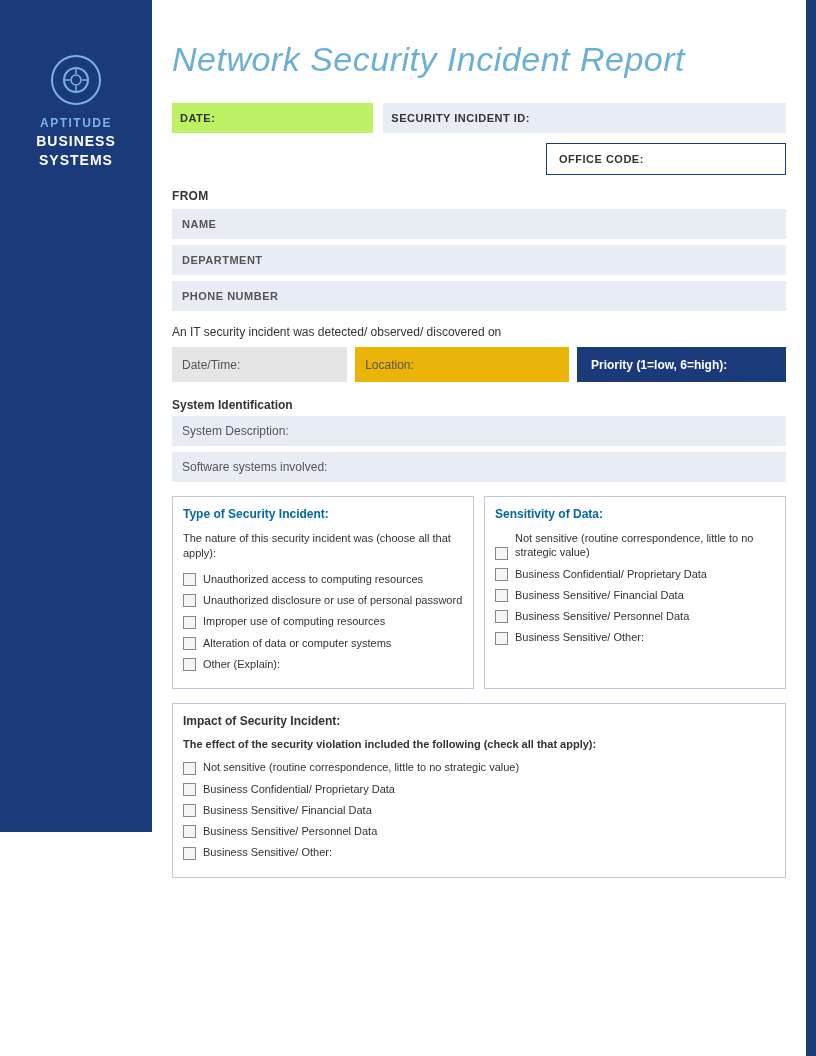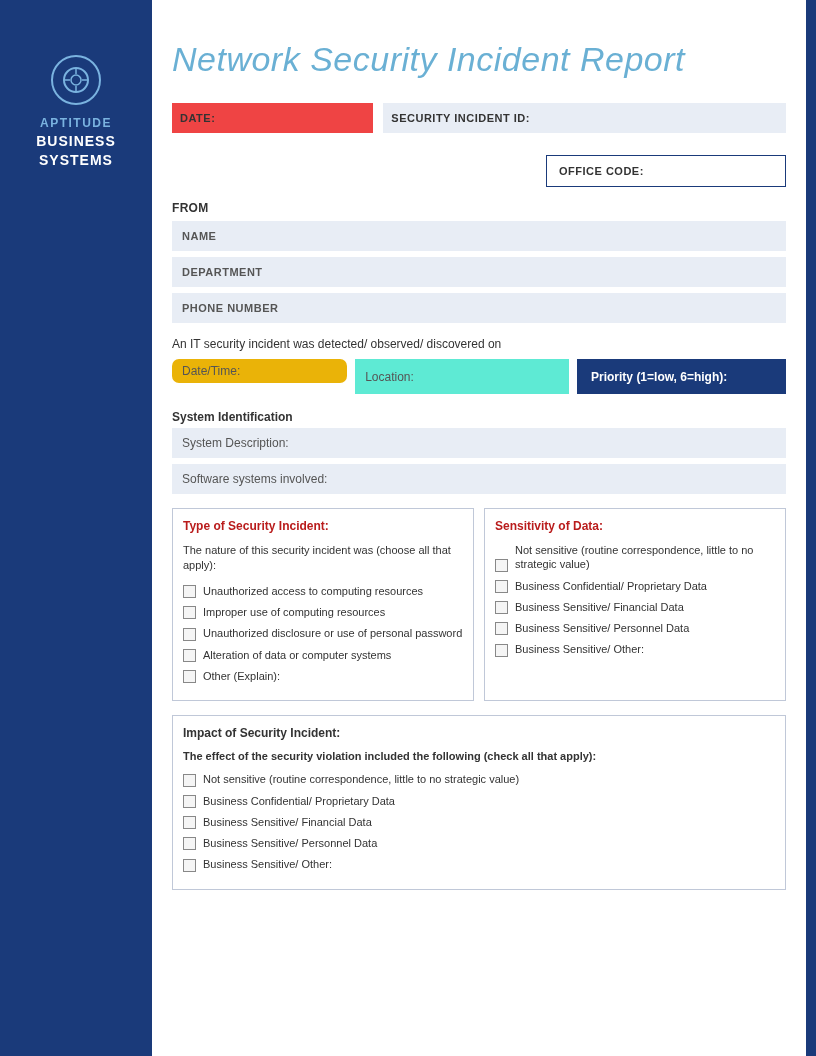--- a/index.html
+++ b/index.html
@@ -11,21 +11,21 @@
       position: relative;
       overflow-x: hidden;
     }
 
     
     .sidebar {
       position: absolute;
       top: 0;
       left: 0;
       width: 152px;
-      height: 1056px;
+      height: 832px;
       background: #1a3a7a;
       display: flex;
       flex-direction: column;
       align-items: center;
       justify-content: flex-start;
       padding-top: 55px;
     }
 
     .sidebar-icon {
       width: 50px;
@@ -95,21 +95,21 @@
 
     .date-block {
       flex: 1;
     }
 
     .incident-id-block {
       flex: 2;
     }
 
     .date-box {
-      background: #ef4444;
+      background: #bef264;
       height: 30px;
       display: flex;
       align-items: center;
       padding: 0 8px;
     }
 
     .incident-id-box {
       background: #e8edf5;
       height: 30px;
       display: flex;
@@ -127,21 +127,20 @@
     .office-code-box {
       border: 1.5px solid #1a3a7a;
       padding: 4px 12px;
       font-size: 11px;
       font-weight: bold;
       color: #333;
       width: 240px;
       height: 32px;
       display: flex;
       align-items: center;
-      margin-top: 12px;
     }
 
     
     .from-label {
       font-size: 12px;
       font-weight: bold;
       color: #333;
       margin-bottom: 6px;
       margin-top: 2px;
       letter-spacing: 0.3px;
@@ -169,33 +168,32 @@
     }
 
     .detected-row {
       display: flex;
       gap: 8px;
       align-items: stretch;
       margin-bottom: 16px;
     }
 
     .datetime-box {
-      background: #eab308;
-      height: 24px;
+      background: #e5e5e5;
+      height: 35px;
       display: flex;
       align-items: center;
       padding: 0 10px;
       font-size: 12px;
       color: #555;
       flex: 1.2;
-      border-radius: 7px;
     }
 
     .location-box {
-      background: #5eead4;
+      background: #eab308;
       height: 35px;
       display: flex;
       align-items: center;
       padding: 0 10px;
       font-size: 12px;
       color: #555;
       flex: 1.5;
     }
 
     .priority-box {
@@ -255,21 +253,21 @@
 
     .sensitivity-box {
       flex: 1;
       border: 1.5px solid #c0c8d8;
       padding: 10px;
     }
 
     .box-title {
       font-size: 12px;
       font-weight: bold;
-      color: #b91c1c;
+      color: #0369a1;
       margin-bottom: 10px;
     }
 
     .nature-text {
       font-size: 11px;
       color: #333;
       margin-bottom: 10px;
       line-height: 1.4;
     }
 
@@ -405,25 +403,25 @@
     <div class="incident-type-box">
       <div class="box-title">Type of Security Incident:</div>
       <div class="nature-text">The nature of this security incident was (choose all that apply):</div>
 
       <div class="checkbox-item">
         <div class="checkbox"></div>
         <span class="checkbox-label">Unauthorized access to computing resources</span>
       </div>
       <div class="checkbox-item">
         <div class="checkbox"></div>
+        <span class="checkbox-label">Unauthorized disclosure or use of personal password</span>
+      </div>
+      <div class="checkbox-item">
+        <div class="checkbox"></div>
         <span class="checkbox-label">Improper use of computing resources</span>
-      </div>
-      <div class="checkbox-item">
-        <div class="checkbox"></div>
-        <span class="checkbox-label">Unauthorized disclosure or use of personal password</span>
       </div>
       <div class="checkbox-item">
         <div class="checkbox"></div>
         <span class="checkbox-label">Alteration of data or computer systems</span>
       </div>
       <div class="checkbox-item">
         <div class="checkbox"></div>
         <span class="checkbox-label">Other (Explain):</span>
       </div>
     </div>

